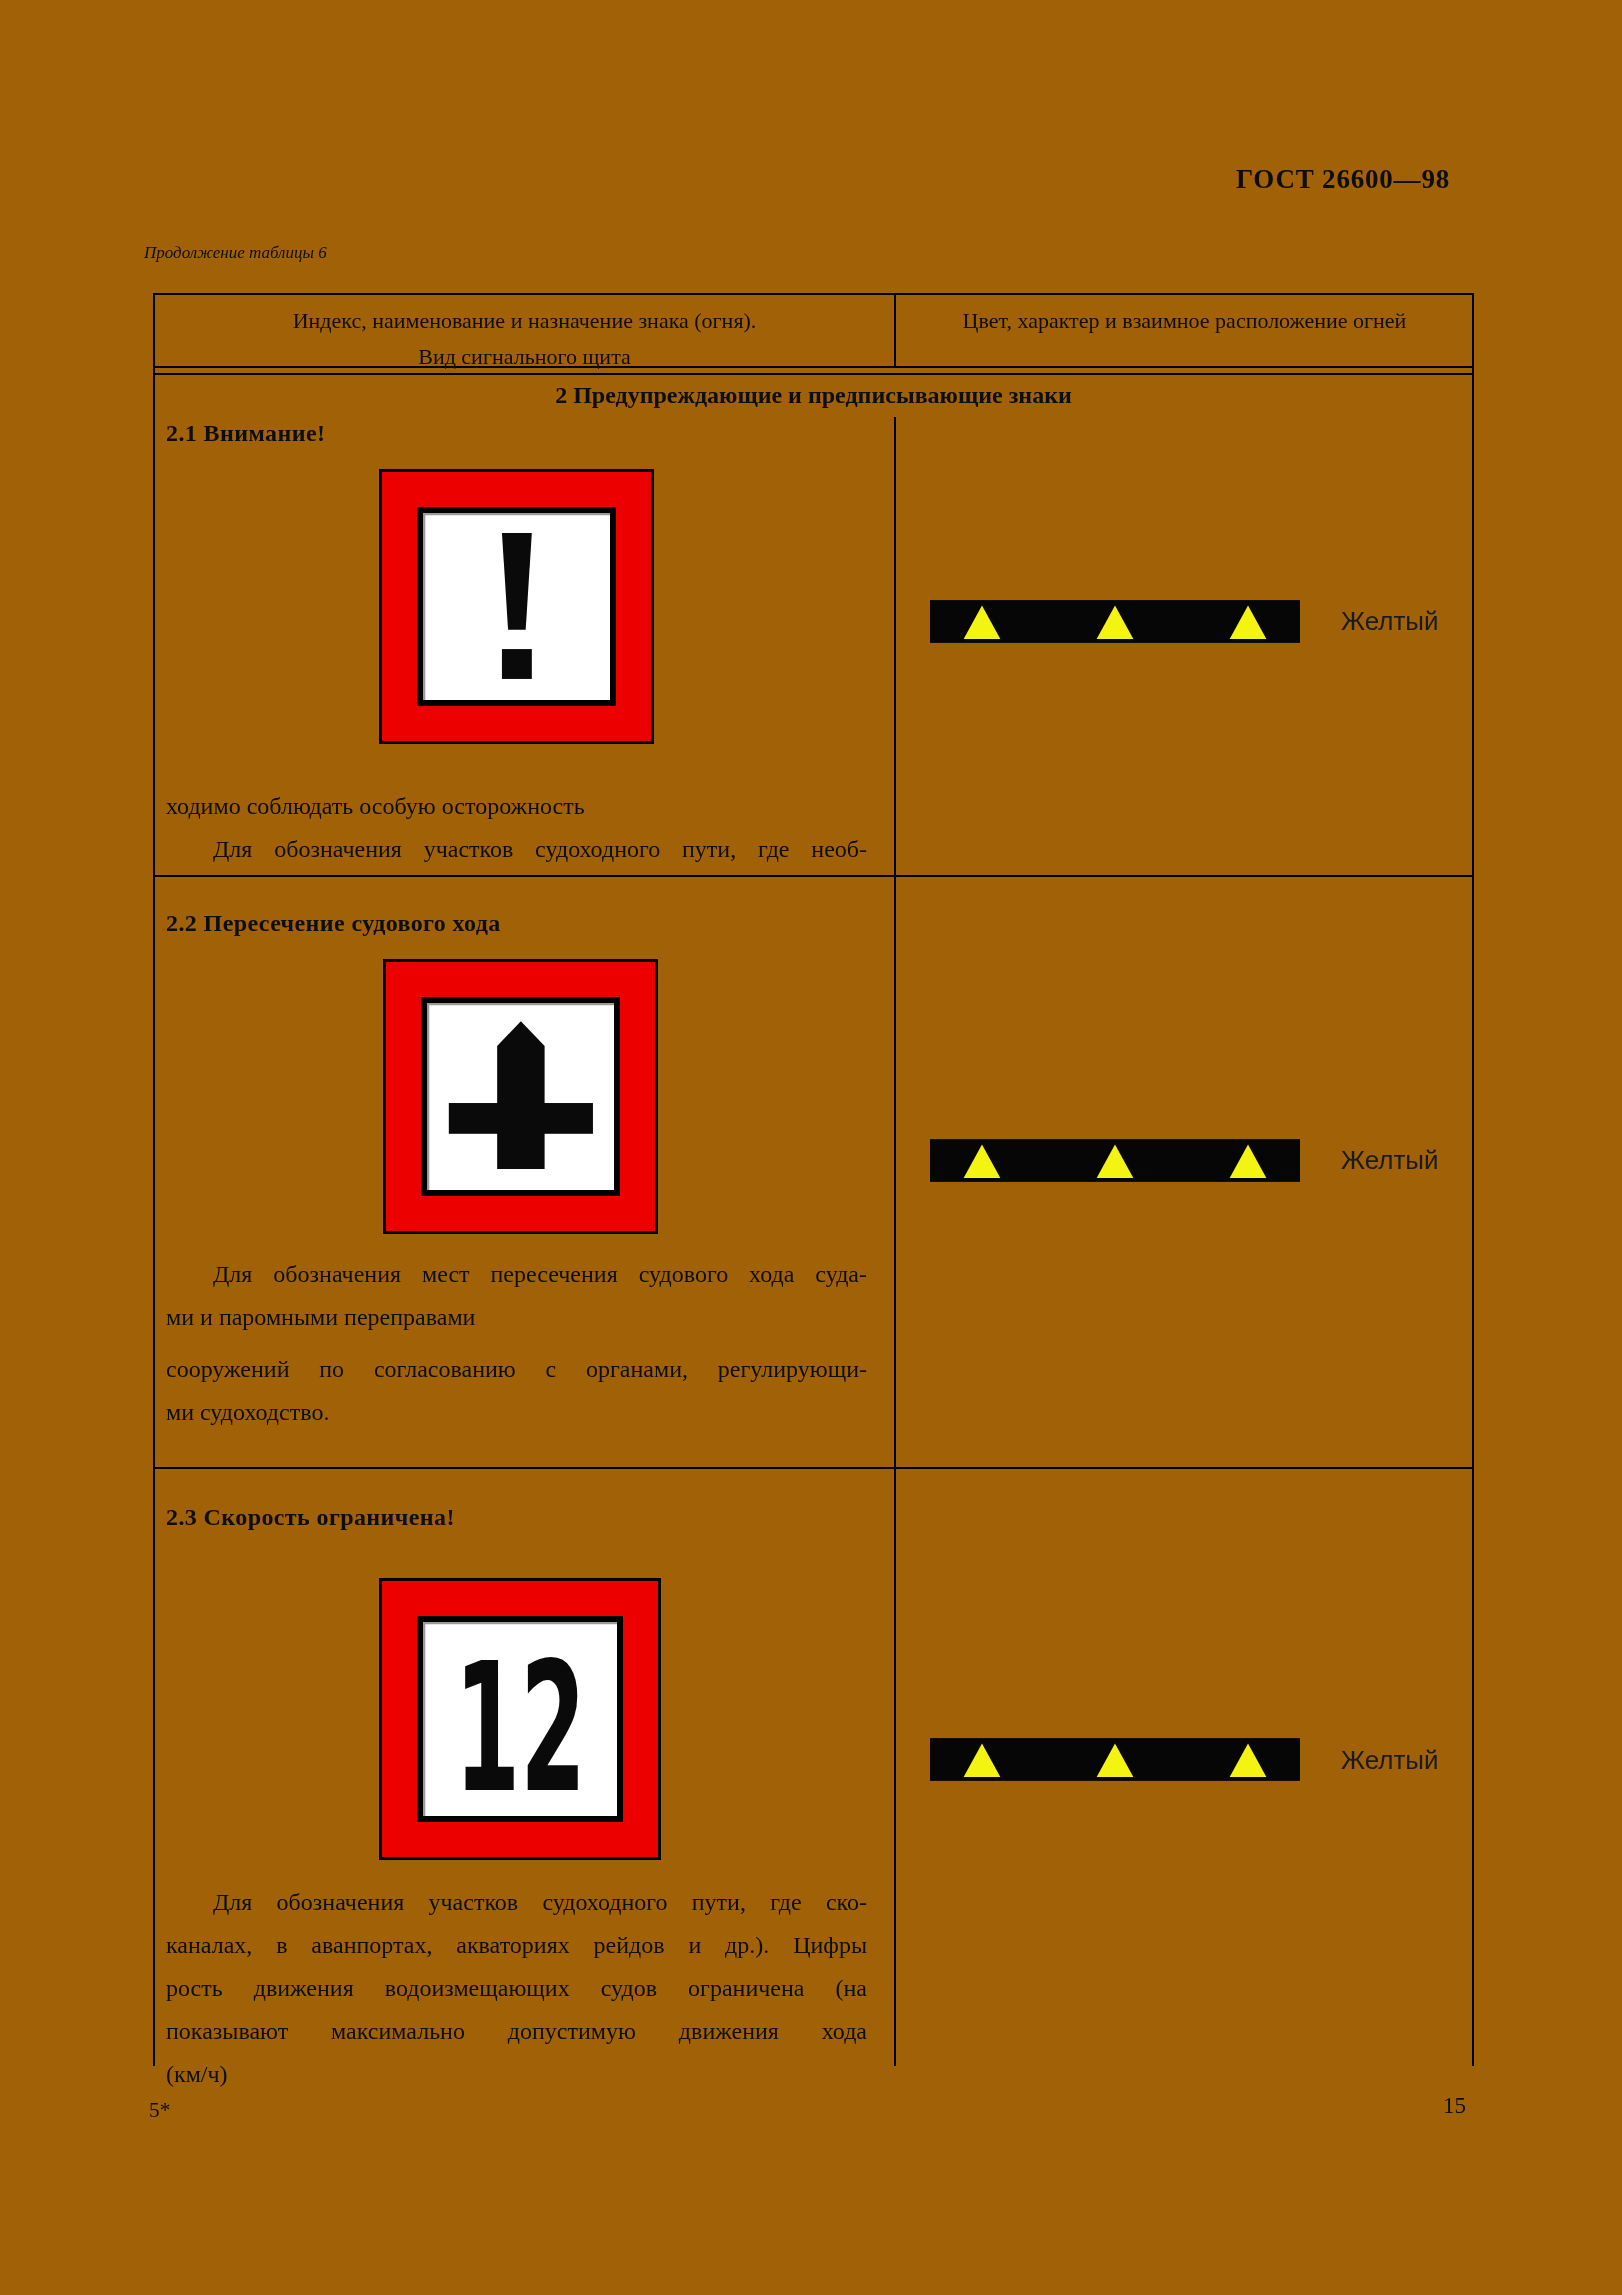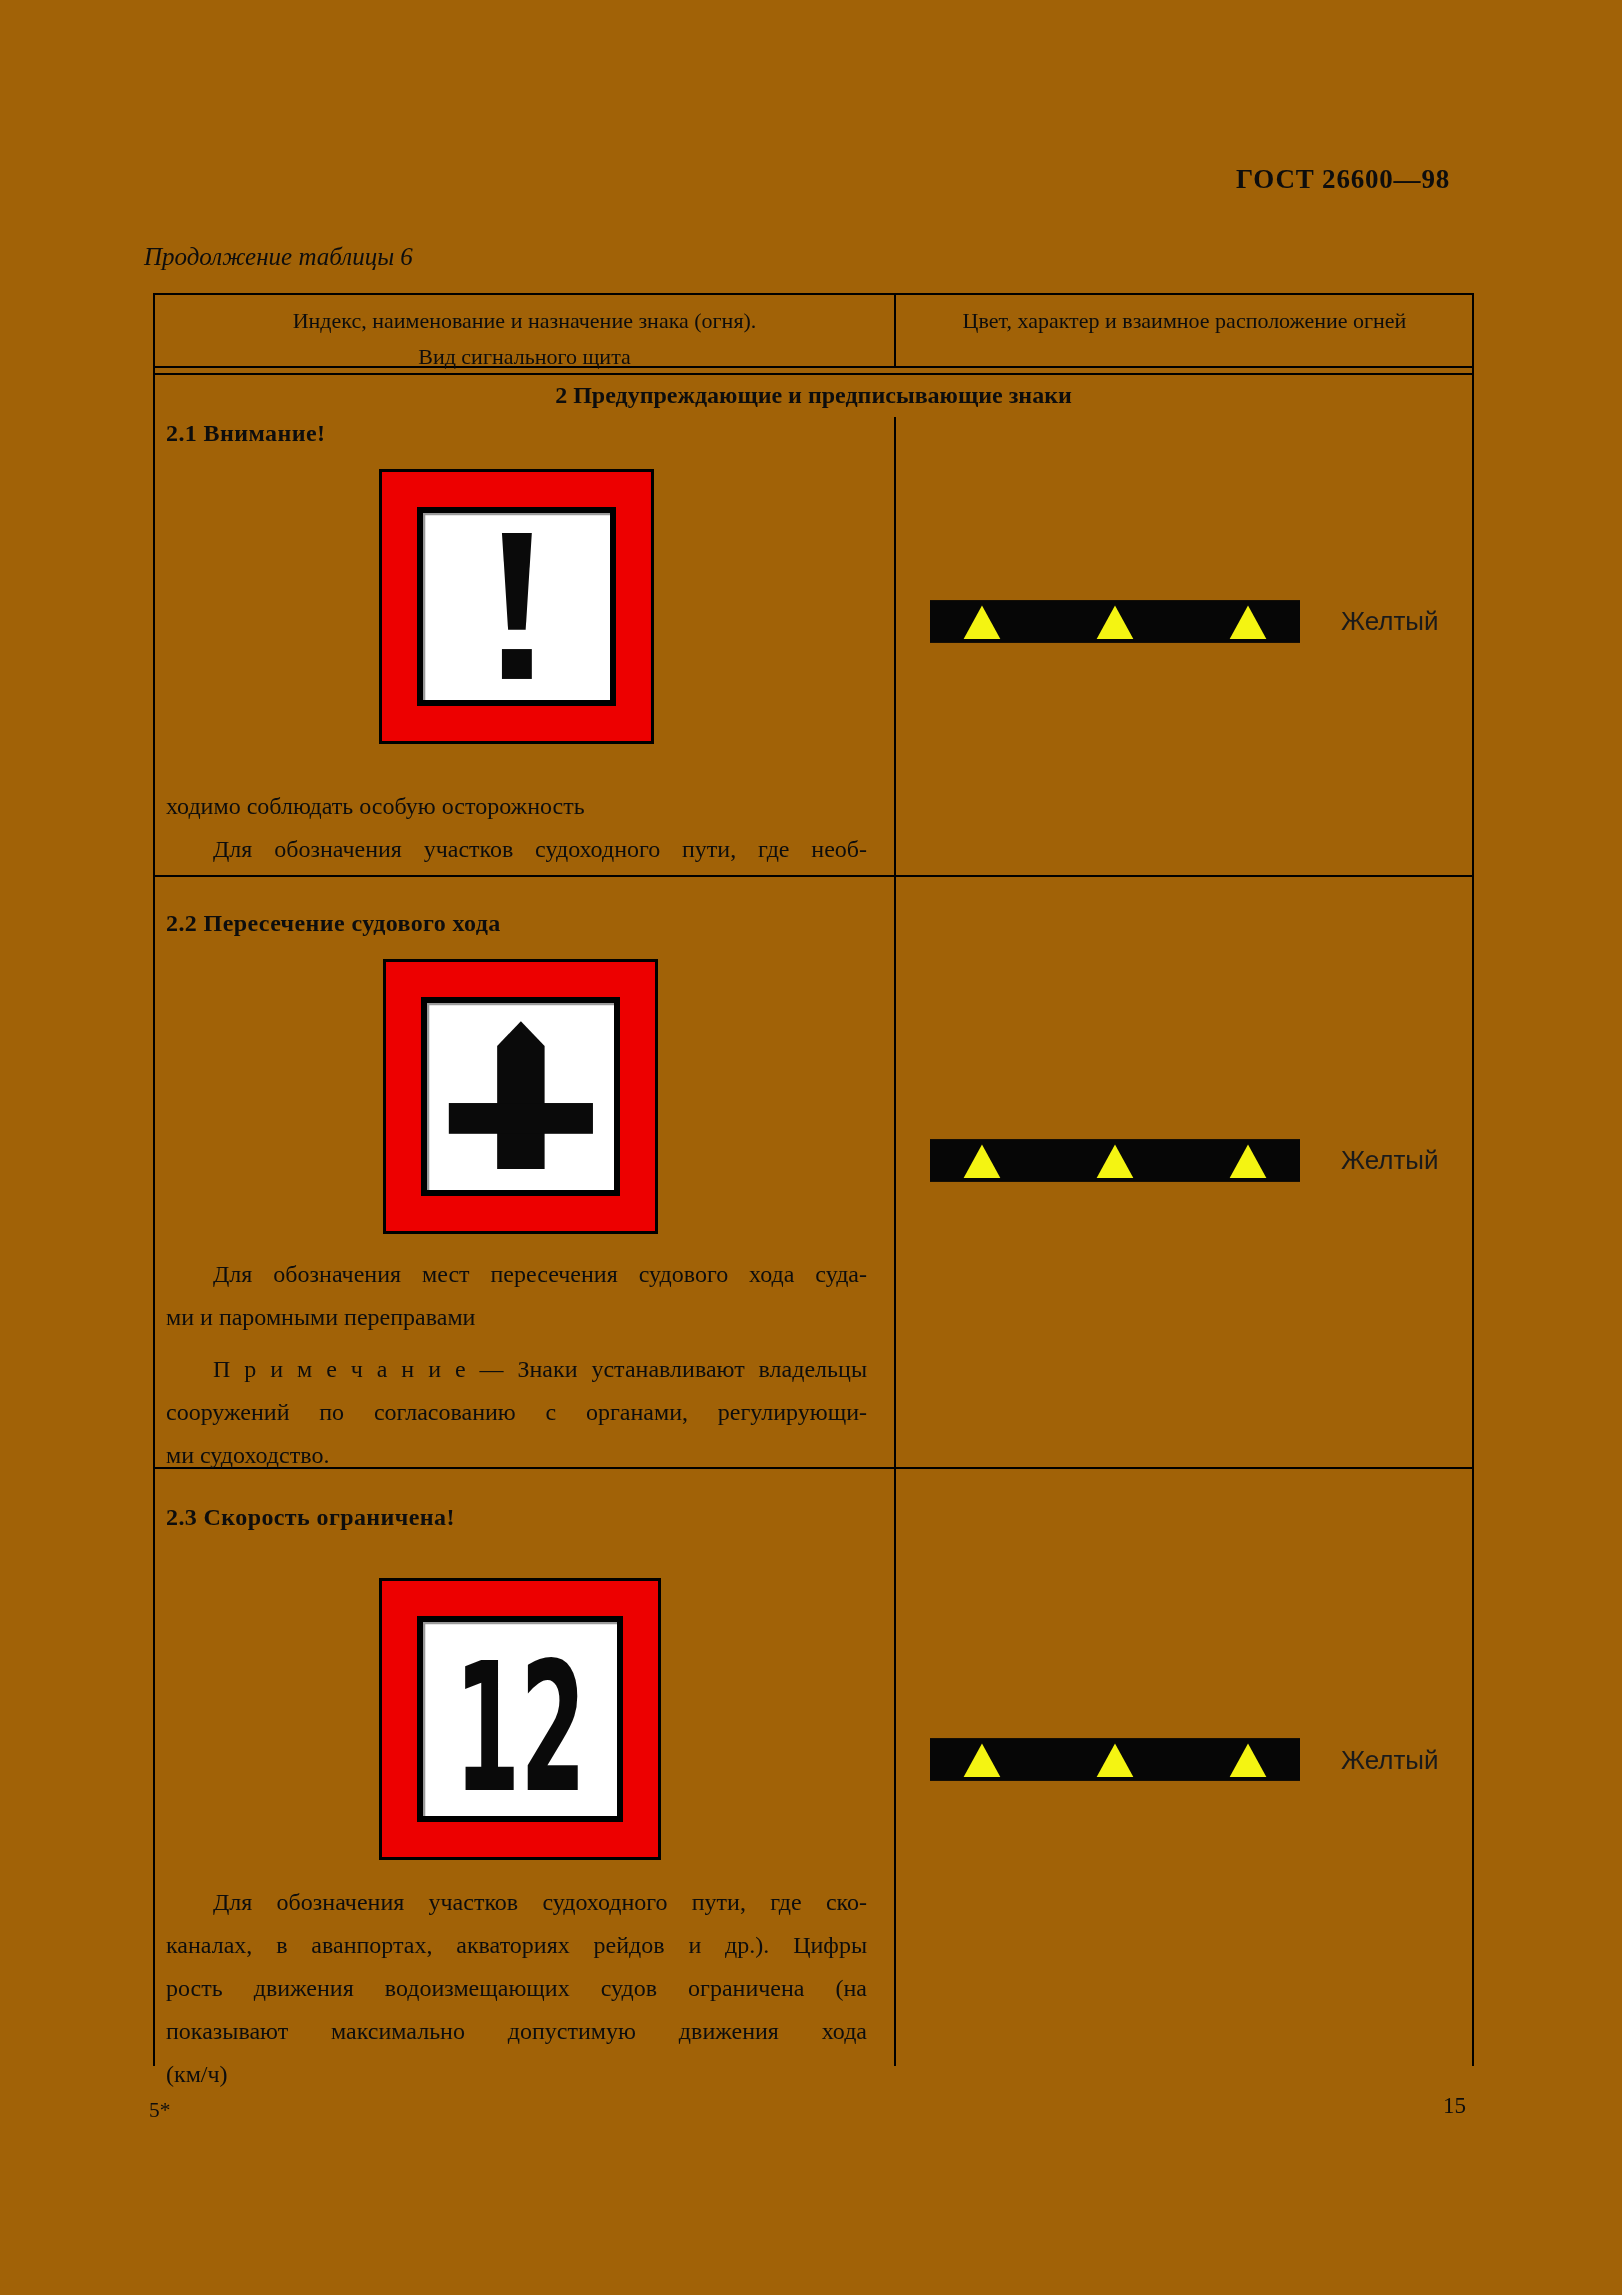--- a/index.html
+++ b/index.html
@@ -4,21 +4,21 @@
 <style>
   html,body{margin:0;padding:0;background:#e8e8e8;}
   .page{
     position:relative;width:1622px;height:2295px;background:#a16207;
     font-family:"Liberation Serif",serif;color:#0d0d0d;overflow:hidden;
   }
   .abs{position:absolute;}
   .hline{position:absolute;background:#000;height:2.3px;}
   .vline{position:absolute;background:#000;width:2.3px;}
   .gost-header{font-weight:bold;font-size:27px;letter-spacing:0.8px;}
-  .caption{font-style:italic;font-size:25px;}
+  .caption{font-style:italic;font-size:17px;}
   .colhead{font-size:22px;text-align:center;line-height:36px;}
   .section-title{font-weight:bold;font-size:24px;text-align:center;}
   .row-title{font-weight:bold;font-size:24px;letter-spacing:0.4px;}
   .desc{font-size:24px;line-height:43px;width:701px;}
   .desc .ln{text-align:justify;}
   .desc .ln.j{text-align-last:justify;}
   .desc .ln.first{text-indent:47px;}
   .sign{
     position:absolute;width:275px;height:275px;background:#ed0000;
     border:3.8px solid #000;box-sizing:border-box;padding:35px;
@@ -115,21 +115,20 @@
     </svg>
   </div>
   <div class="ylabel" style="left:1341px;top:1145px;">Желтый</div>
 
   <div class="abs desc" style="left:166px;top:1253px;">
     <div class="ln j first">Для обозначения мест пересечения судового хода суда-</div>
     <div class="ln">ми и паромными переправами</div>
   </div>
 
   <div class="abs desc" style="left:166px;top:1348px;">
-    <div class="ln j first">П р и м е ч а н и е — Знаки устанавливают владельцы</div>
     <div class="ln j">сооружений по согласованию с органами, регулирующи-</div>
     <div class="ln">ми судоходство.</div>
   </div>
 
   <div class="abs row-title" style="left:166px;top:1504px;">2.3 Скорость ограничена!</div>
 
   <div class="sign" style="left:379px;top:1578px;width:282px;height:282px;">
     <div class="sign-inner">
       <svg viewBox="0 0 100 100" preserveAspectRatio="xMidYMid meet">
         <text x="50" y="89" text-anchor="middle" font-size="98" font-weight="bold" font-family="DejaVu Sans, sans-serif" fill="#0a0a0a" textLength="72" lengthAdjust="spacingAndGlyphs">12</text>

